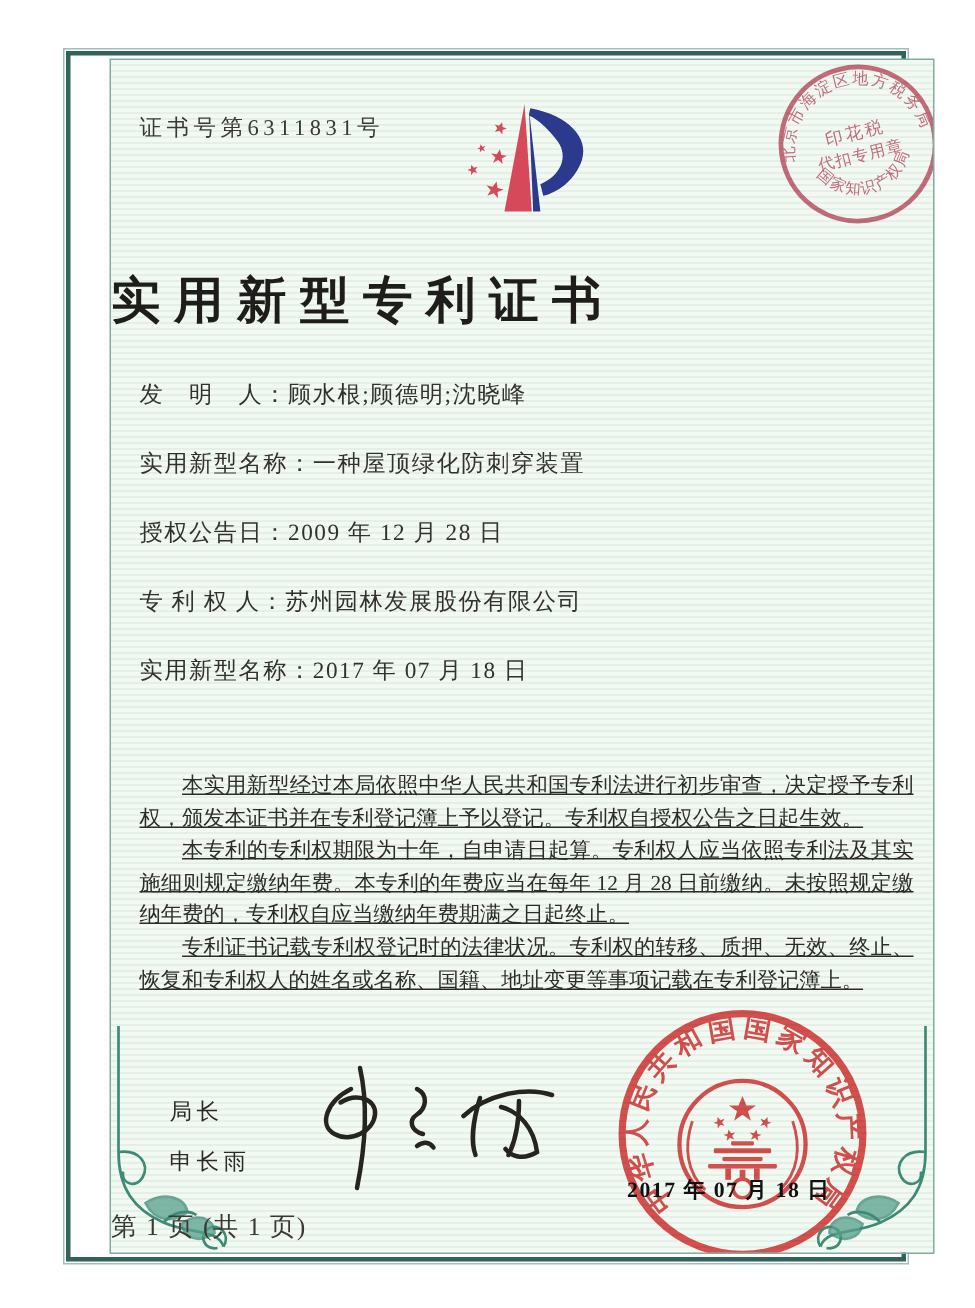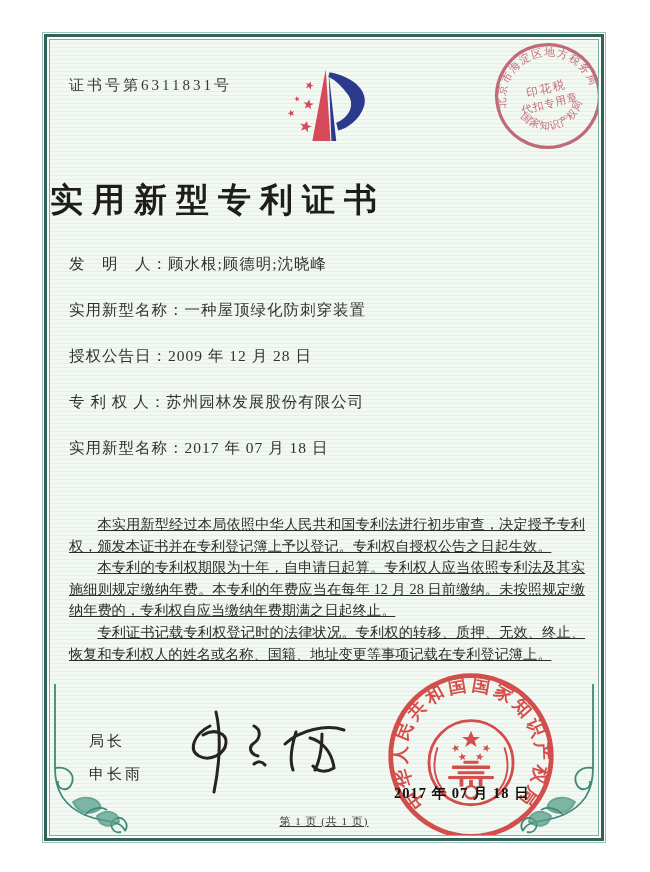--- a/index.html
+++ b/index.html
@@ -15,20 +15,21 @@
   .cert-mid{
     width:100%;height:100%;box-sizing:border-box;
     border:3px solid #31635a;padding:2px;background:#fff;
   }
   .paper{
     position:relative;width:100%;height:100%;box-sizing:border-box;
     border:1px solid #7fae9f;
     background:repeating-linear-gradient(180deg,
       #f2f9f2 0px,#f2f9f2 3px,#e4f0e6 3px,#e4f0e6 4px);
     overflow:hidden;
+    margin-left:24px;
   }
   .cert-number{
     position:absolute;left:19px;top:36px;font-size:15px;letter-spacing:3px;
     color:#3a3834;
   }
   .logo{position:absolute;left:230px;top:14px;}
   .tax-stamp{position:absolute;left:442px;top:0px;opacity:.85;mix-blend-mode:multiply;}
   .title{
     position:absolute;left:0;top:138px;width:100%;text-align:left;
     font-size:33px;font-weight:600;letter-spacing:9px;color:#1f1d1b;
@@ -37,32 +38,32 @@
   .field{margin-bottom:26px;font-size:15.5px;line-height:20px;white-space:nowrap;}
   .flabel{letter-spacing:1px;}
   .fvalue{letter-spacing:1px;}
   .paras{
     position:absolute;left:19px;top:474px;width:516px;
     font-size:14.2px;line-height:21.6px;text-align:justify;color:#2e2c29;text-decoration:underline;
   }
   .paras p{margin:0;text-indent:2em;}
   .signer{
     position:absolute;left:39px;top:686px;
-    font-family:Liberation Mono, monospace;
+    font-family:Liberation Serif, serif;
     font-size:15px;letter-spacing:3px;color:#2b2a27;line-height:33px;
   }
   .signature{position:absolute;left:100px;top:664px;}
   .issue-stamp{position:absolute;left:335px;top:630px;opacity:.92;mix-blend-mode:multiply;}
   .stamp-date{
     position:absolute;left:344px;top:744px;font-size:14.5px;letter-spacing:1px;
     color:#111;font-weight:600;
   }
   .footer{
-    position:absolute;left:0;bottom:6px;width:100%;text-align:center;
-    font-size:11px;letter-spacing:1px;color:#3a3834;text-decoration:underline;
+    position:absolute;left:0;bottom:6px;width:100%;text-align:left;
+    font-size:17px;letter-spacing:1px;color:#3a3834;
   }
   .flourish-left{position:absolute;left:1px;bottom:1px;}
   .flourish-right{position:absolute;right:1px;bottom:1px;transform:scaleX(-1);}
   svg text{font-family:"Liberation Serif","DejaVu Serif",serif;}
 </style>
 </head>
 <body>
 
 <div class="cert-outer">
  <div class="cert-mid">

